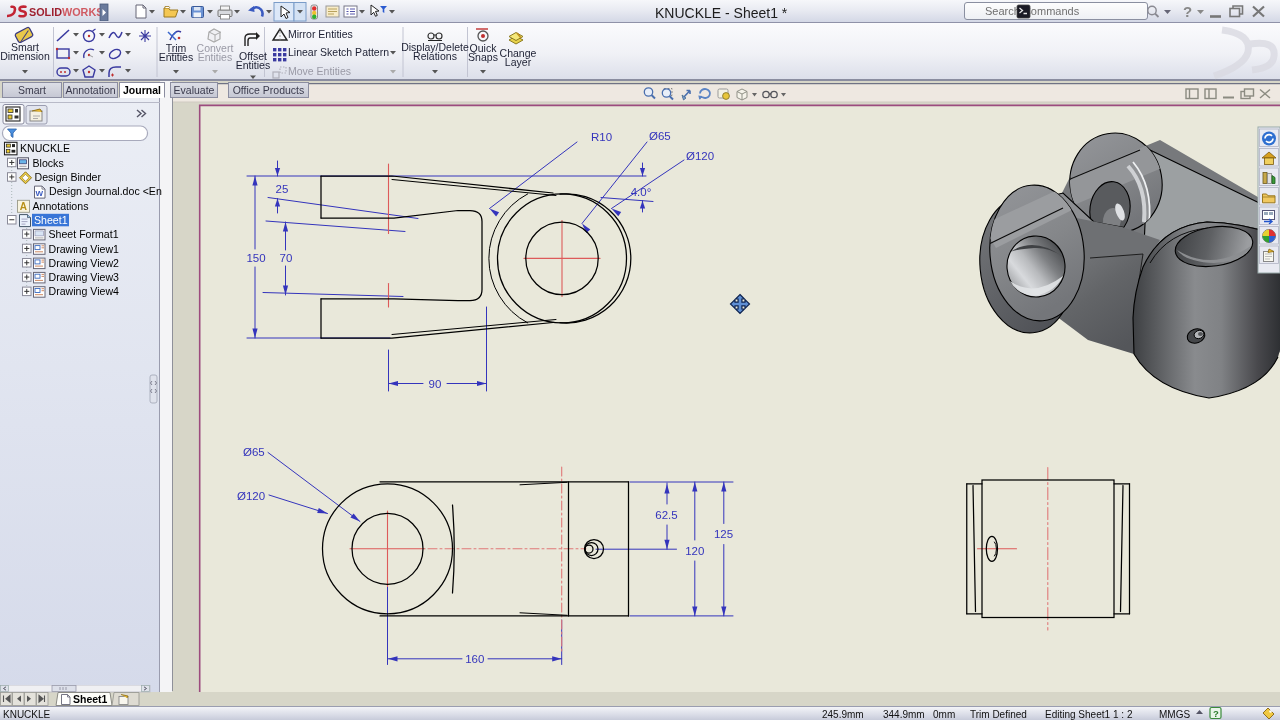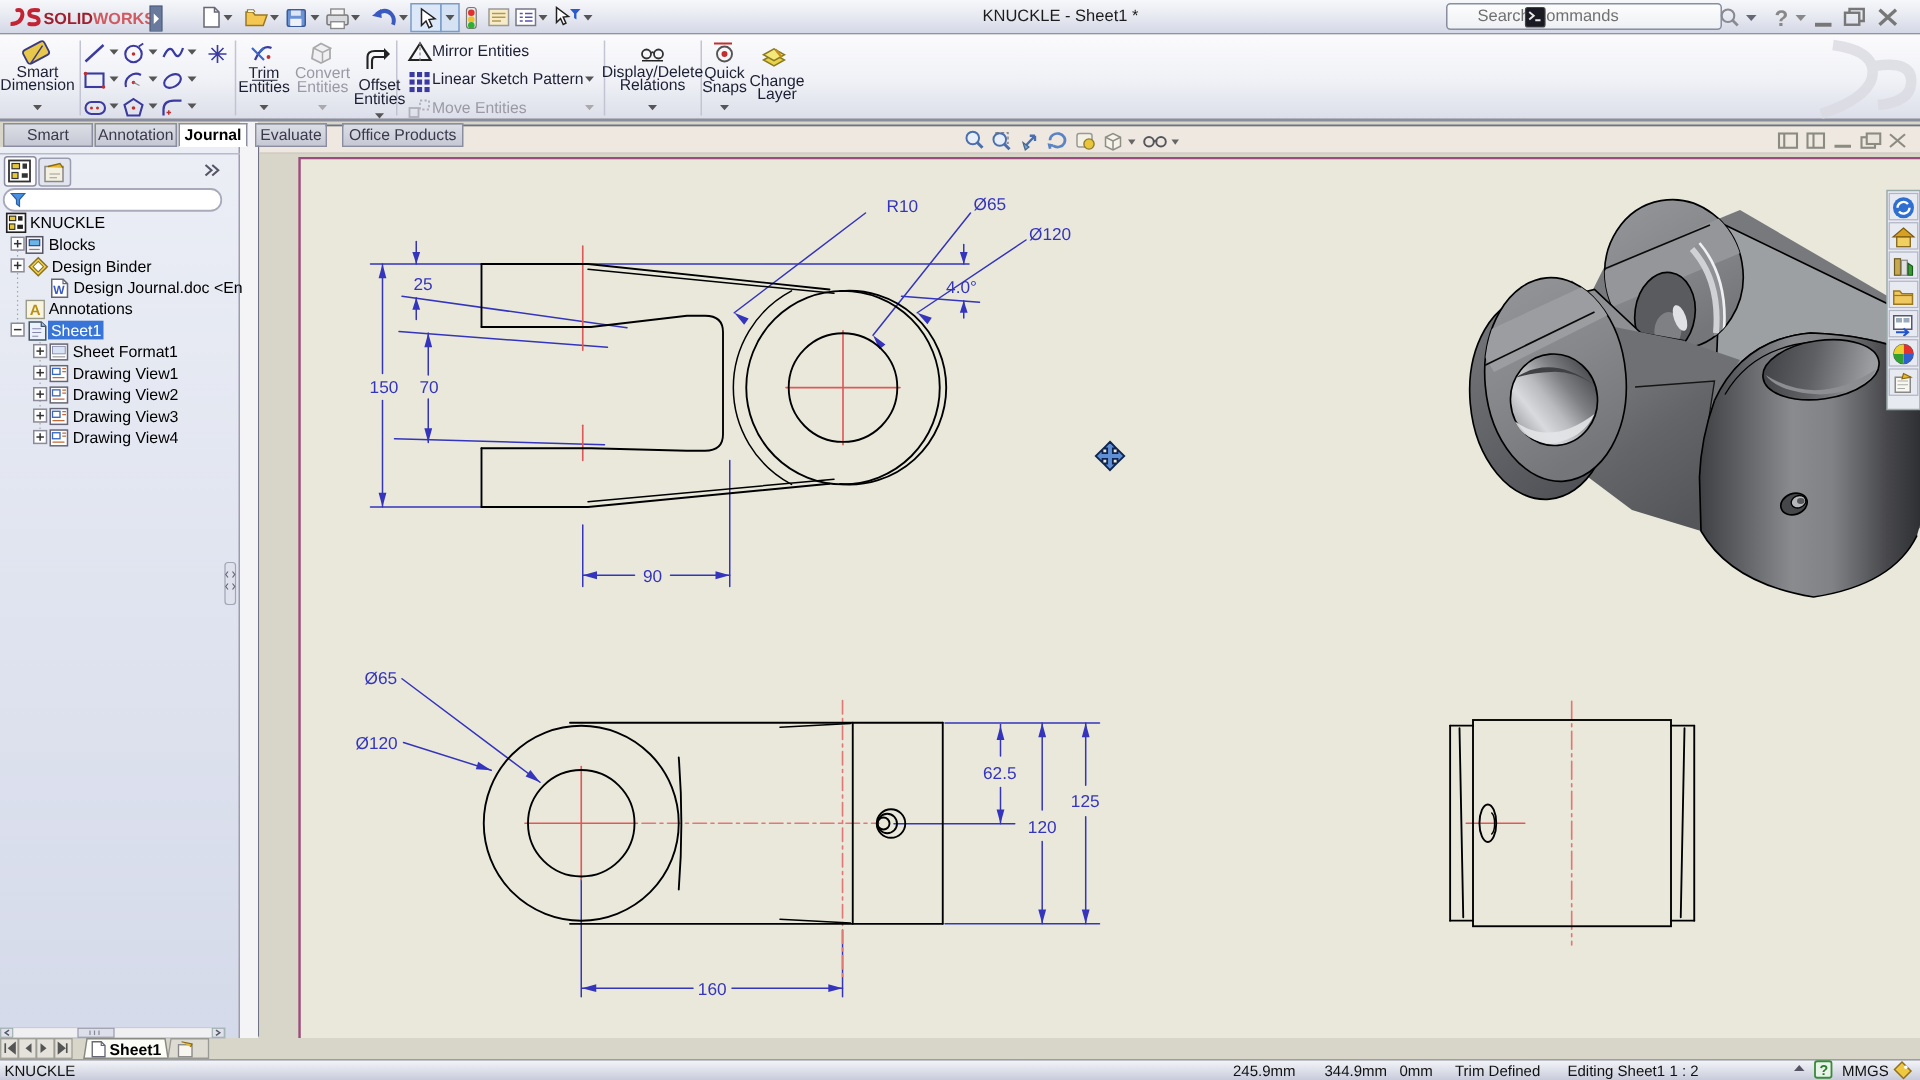--- a/index.html
+++ b/index.html
@@ -1,20 +1,20 @@
 <!DOCTYPE html>
 <html><head>
 <meta charset="utf-8">
 <style>
 html,body{margin:0;padding:0;width:1280px;height:720px;overflow:hidden;}
 *{box-sizing:border-box;font-family:"Liberation Sans",sans-serif;}
 #page{position:absolute;top:0;left:0;width:1280px;height:720px;background:#d7d6c8;}
 .abs{position:absolute;}
 #titlebar{left:0;top:0;width:1280px;height:23px;background:linear-gradient(#f6f7fa,#e9ebf2 45%,#d4d8e6);border-bottom:1px solid #8f92a8;}
-#titletext{left:655px;top:5px;width:220px;height:14px;font-size:11px;color:#1c1c1c;}
+#titletext{left:655px;top:5px;width:220px;height:14px;font-size:14px;color:#1c1c1c;}
 #searchbox{left:964px;top:2px;width:184px;height:18px;background:linear-gradient(#fdfdfd,#eef0f4);border:1px solid #8a8fa0;border-radius:3px;}
 #searchbox span{position:absolute;left:20px;top:2px;font-size:11px;color:#707070;}
 #ribbon{left:0;top:23px;width:1280px;height:58px;background:linear-gradient(#fbfbfd,#f0f1f6 55%,#dcdfea);border-bottom:2px solid #8a8da0;}
 #tabs{left:0;top:81px;width:330px;height:17px;}
 .tab{position:absolute;top:1px;height:16px;background:linear-gradient(#dcdee6,#c6c8d4);border:1px solid #8b8da0;font-size:10.5px;color:#3a3a4c;text-align:center;padding-top:1px;}
 .tabactive{background:#fff;color:#000;font-weight:bold;border-bottom-color:#fff;}
 #statusbar{left:0;top:706px;width:1280px;height:14px;background:linear-gradient(#f3f4f8,#d5d8e4 70%,#c7cbda);border-top:1px solid #9a9db0;}
 .st{position:absolute;top:2px;font-size:10px;color:#111;white-space:nowrap;}
 </style>
 </head>
@@ -723,21 +723,21 @@
   </svg>
 
   <div class="abs" id="statusbar">
     <span class="st" style="left:3px;">KNUCKLE</span>
     <span class="st" style="left:822px;">245.9mm</span>
     <span class="st" style="left:883px;">344.9mm</span>
     <span class="st" style="left:933px;">0mm</span>
     <span class="st" style="left:970px;">Trim Defined</span>
     <span class="st" style="left:1045px;text-align:right;">Editing Sheet1</span>
     <span class="st" style="left:1113px;">1 : 2</span>
-    <span class="st" style="left:1228px;">MMGS</span>
+    <span class="st" style="left:1159px;">MMGS</span>
   </div>
   <svg class="abs" style="left:1190px;top:706px" width="90" height="14" viewBox="1190 706 90 14" xmlns="http://www.w3.org/2000/svg">
 <path d="M1196,714 l7,0 l-3.5,-4 Z" fill="#556"></path>
 <rect x="1210" y="707.5" width="11" height="11" rx="1.5" fill="#e8f4e8" stroke="#3a8a3a" stroke-width="1.2"></rect>
       <text x="1213" y="716.5" font-size="9.5" font-weight="bold" fill="#2a7a2a" font-family="Liberation Sans,sans-serif">?</text>
 <g transform="translate(1262,707)">
         <path d="M1,6 L6,1 L12,7 L7,12 Z" fill="#f0c840" stroke="#907020" stroke-width="1"></path>
         <circle cx="8.5" cy="4.5" r="1.2" fill="#fff"></circle>
       </g>
   </svg>

